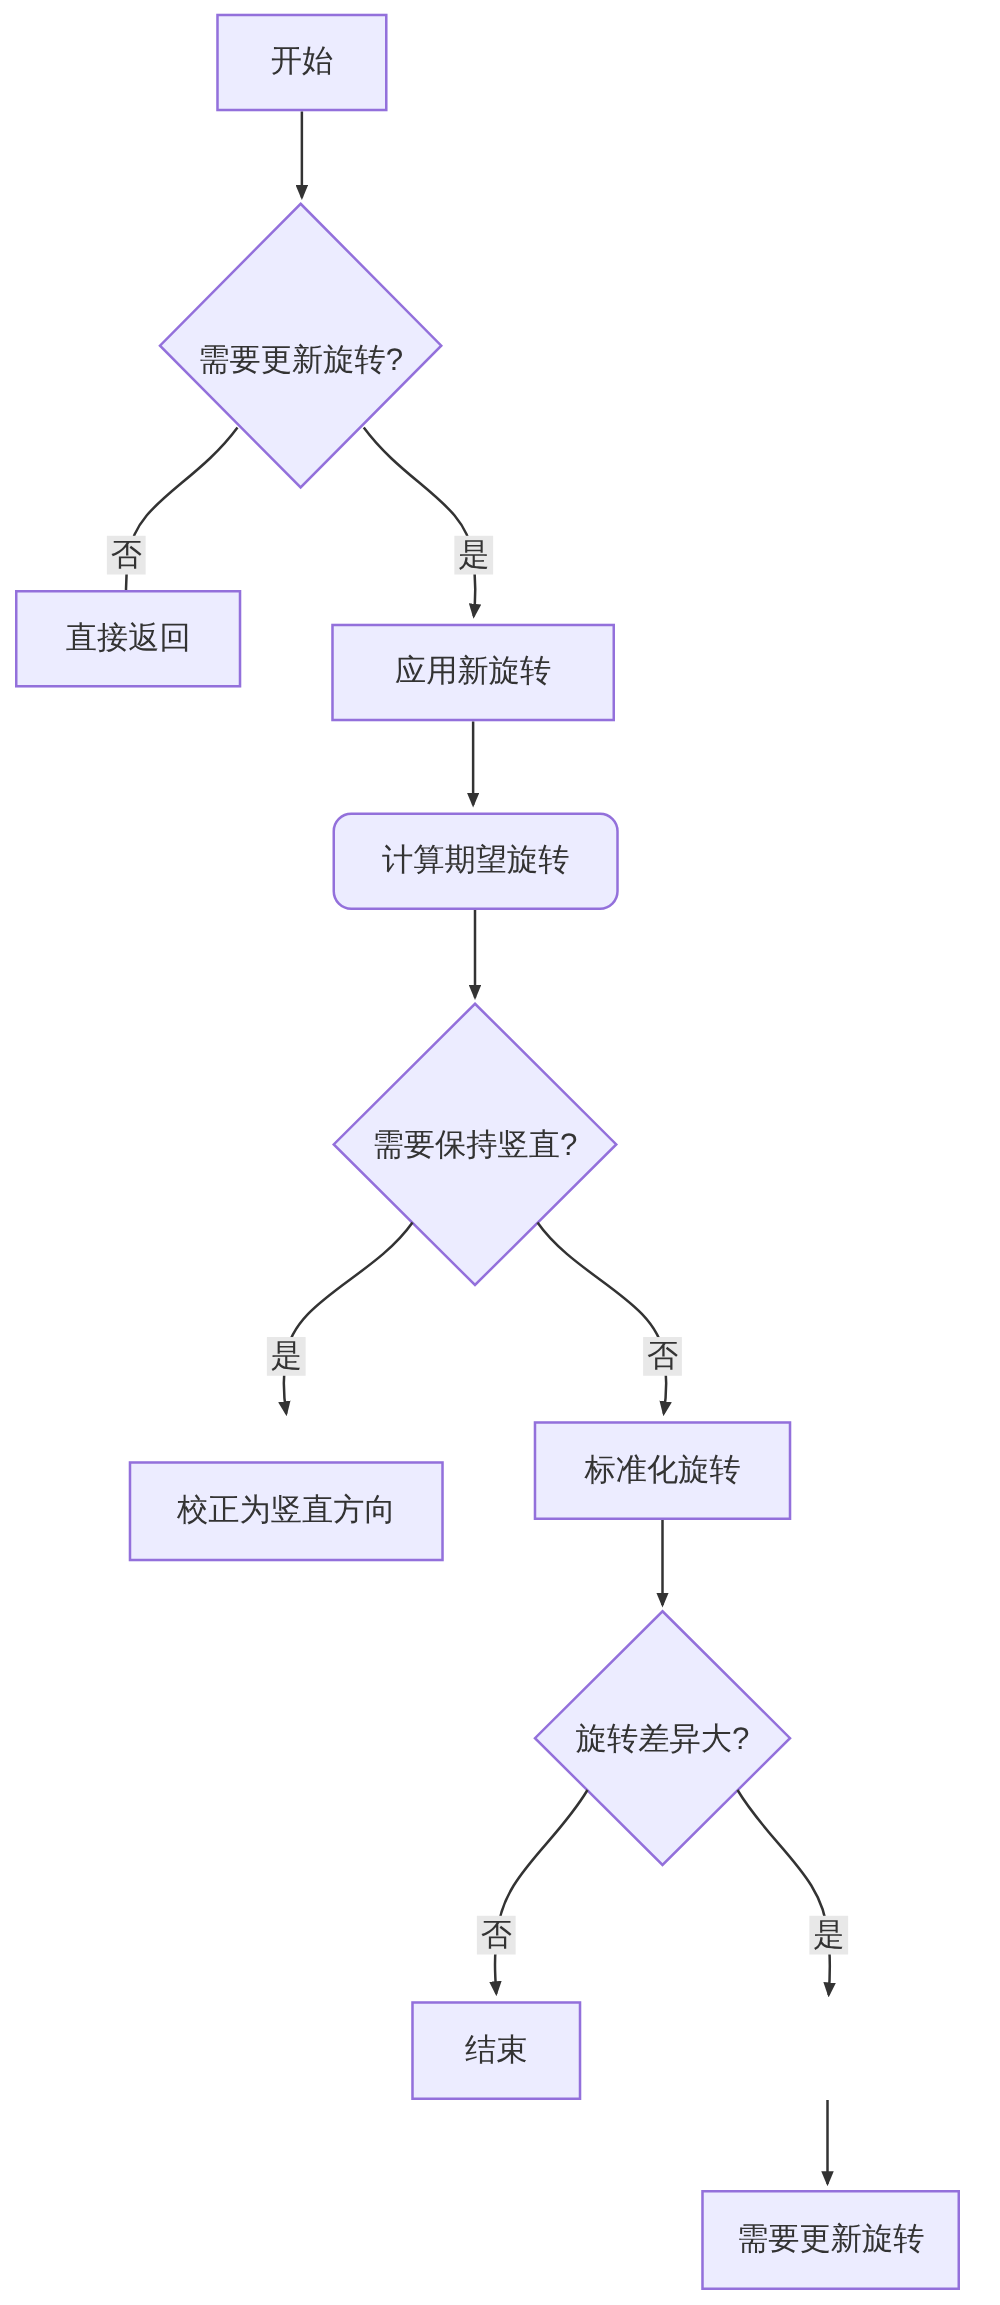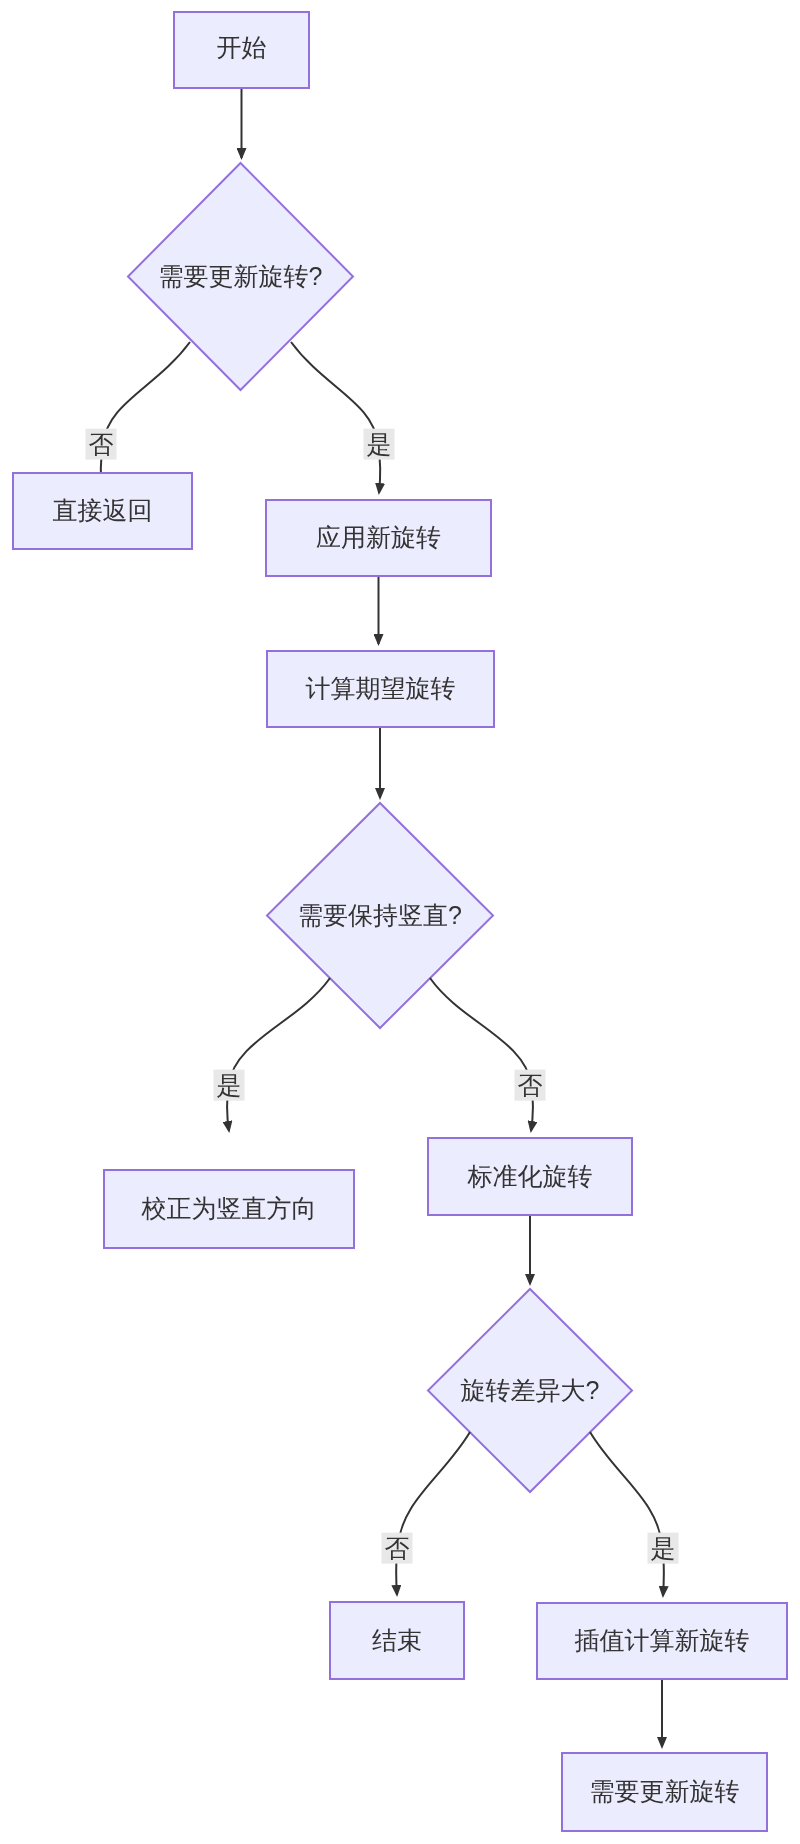--- a/index.html
+++ b/index.html
@@ -93,57 +93,54 @@
     <path class="edge" d="M 378.5 577 V 644" marker-end="url(#arrowhead)"></path>
     <path class="edge" d="M 380 728 V 798" marker-end="url(#arrowhead)"></path>
     <path class="edge" d="M 330 978 C 299 1022, 235 1040, 229 1084 C 226 1101, 227 1118, 229 1131" marker-end="url(#arrowhead)"></path>
     <path class="edge" d="M 430 978 C 461 1022, 525 1040, 531 1084 C 534 1101, 533 1118, 531 1131" marker-end="url(#arrowhead)"></path>
     <path class="edge" d="M 530 1216 V 1284" marker-end="url(#arrowhead)"></path>
     <path class="edge" d="M 470 1432 C 443 1477, 401 1501, 398 1547 C 395 1564, 396 1580, 397 1595" marker-end="url(#arrowhead)"></path>
     <path class="edge" d="M 590 1432 C 617 1477, 659 1501, 662 1547 C 665 1564, 664 1581, 663 1596" marker-end="url(#arrowhead)"></path>
     <path class="edge" d="M 662 1680 V 1747" marker-end="url(#arrowhead)"></path>
   </svg>
 
-  <div class="node" style="left:173px; top:11px; width:137px; height:78px;font-family:Liberation Mono, monospace;">
+  <div class="node" style="left:173px; top:11px; width:137px; height:78px;">
     <span>开始</span>
   </div>
 
   <div class="node" style="left:12px; top:472px; width:181px; height:78px;">
     <span>直接返回</span>
   </div>
 
   <div class="node" style="left:265px; top:499px; width:227px; height:78px;">
     <span>应用新旋转</span>
   </div>
 
-  <div class="node" style="left:266px; top:650px; width:229px; height:78px;">
+  <div class="node" style="left:266px; top:650px; width:229px; height:78px;border-radius:15px;">
     <span>计算期望旋转</span>
   </div>
 
   <div class="node" style="left:103px; top:1137px; width:252px; height:80px;margin-top:32px;">
     <span>校正为竖直方向</span>
   </div>
 
   <div class="node" style="left:427px; top:1137px; width:206px; height:79px;">
     <span>标准化旋转</span>
   </div>
 
   <div class="node" style="left:329px; top:1601px; width:136px; height:79px;">
     <span>结束</span>
   </div>
 
-  <div class="node" style="left:536px; top:1602px; width:252px; height:78px;">
-    <span>插值计算新旋转</span>
-  </div>
 
   <div class="node" style="left:561px; top:1752px; width:207px; height:80px;">
     <span>需要更新旋转</span>
   </div>
 
-  <div class="diamond-label" style="left:128px; top:163px; width:225px; height:227px;align-items:center;">
+  <div class="diamond-label" style="left:128px; top:174px; width:225px; height:227px;align-items:center;">
     <span>需要更新旋转?</span>
   </div>
 
   <div class="diamond-label" style="left:267px; top:803px; width:226px; height:225px;">
     <span>需要保持竖直?</span>
   </div>
 
   <div class="diamond-label" style="left:428px; top:1289px; width:204px; height:203px;">
     <span>旋转差异大?</span>
   </div>

